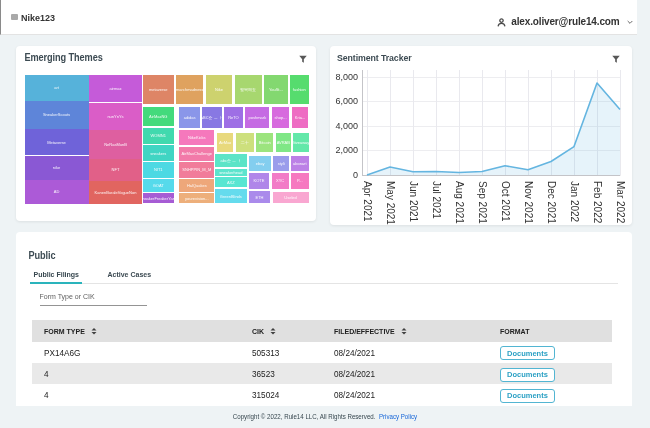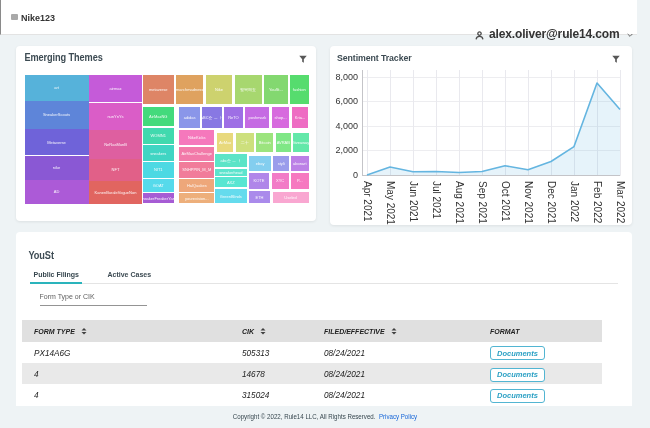--- a/index.html
+++ b/index.html
@@ -1,29 +1,29 @@
 <!DOCTYPE html>
 <html><head>
 <meta charset="utf-8">
 <style>
 * { margin:0; padding:0; box-sizing:border-box; }
 html,body { width:650px; height:428px; background:#eef3f5; font-family:"Liberation Sans", sans-serif; overflow:hidden; }
 .hdr { position:absolute; left:0; top:0; width:637px; height:35px; background:#fff; border-bottom:1px solid #e3e3e3; border-left:1px solid #8a8a8a; }
 .menu { position:absolute; left:11.3px; top:13.8px; width:7px; height:6px; background:#a9a9a9; border-radius:1px; }
 .brand { position:absolute; left:21px; top:13px; font-size:9px; font-weight:bold; color:#333; }
-.user { position:absolute; right:16.5px; top:27px; font-size:12px; font-weight:bold; letter-spacing:-0.15px; color:#333; }
+.user { position:absolute; right:16.5px; top:16px; font-size:10px; font-weight:bold; letter-spacing:-0.15px; color:#333; }
 .card { position:absolute; background:#fff; border-radius:4px; box-shadow:0 1px 3px rgba(0,0,0,0.08); }
 .ct { position:absolute; font-size:9.2px; font-weight:bold; color:#3d4b53; transform:scaleY(1.12); transform-origin:left center; letter-spacing:-0.1px; }
 .funnel { position:absolute; width:10px; height:10px; }
 
 .tm { position:absolute; left:24.5px; top:74.5px; width:284px; height:129px; }
 .t { position:absolute; color:rgba(255,255,255,0.93); font-size:4px; display:flex; align-items:center; justify-content:center; overflow:hidden; white-space:nowrap; }
 
 .tabtxt { position:absolute; font-size:7px; font-weight:bold; color:#37474f; }
-table.tb { position:absolute; left:22px; top:320px; width:580px; border-collapse:collapse; font-size:8px; color:#212121;font-style:italic; }
+table.tb { position:absolute; left:32px; top:320px; width:580px; border-collapse:collapse; font-size:8px; color:#212121; }
 table.tb th { background:#e0e0e0; text-align:left; font-size:7px; height:21.5px; padding-left:12px; padding-top:2px; }
 table.tb td { height:21.4px; padding-left:12px; padding-top:2px; font-size:8.2px; }
 tr.odd td { background:#e9e9e9; }
 .docbtn { display:inline-block; border:1px solid #52b5d2; color:#2ba0c4; border-radius:3px; font-size:7.5px; font-weight:bold; padding:1.5px 6px; background:#fff; }
 </style>
 </head>
 <body>
 
 <div class="hdr"></div>
 <div class="menu"></div>
@@ -133,21 +133,21 @@
     <text x="152" y="135" font-size="10" fill="#333" text-anchor="start" transform="rotate(90 152 135)" font-family="Liberation Sans" dominant-baseline="middle">Sep 2021</text>
     <text x="175" y="135" font-size="10" fill="#333" text-anchor="start" transform="rotate(90 175 135)" font-family="Liberation Sans" dominant-baseline="middle">Oct 2021</text>
     <text x="198" y="135" font-size="10" fill="#333" text-anchor="start" transform="rotate(90 198 135)" font-family="Liberation Sans" dominant-baseline="middle">Nov 2021</text>
     <text x="221" y="135" font-size="10" fill="#333" text-anchor="start" transform="rotate(90 221 135)" font-family="Liberation Sans" dominant-baseline="middle">Dec 2021</text>
     <text x="244" y="135" font-size="10" fill="#333" text-anchor="start" transform="rotate(90 244 135)" font-family="Liberation Sans" dominant-baseline="middle">Jan 2022</text>
     <text x="267" y="135" font-size="10" fill="#333" text-anchor="start" transform="rotate(90 267 135)" font-family="Liberation Sans" dominant-baseline="middle">Feb 2022</text>
     <text x="290" y="135" font-size="10" fill="#333" text-anchor="start" transform="rotate(90 290 135)" font-family="Liberation Sans" dominant-baseline="middle">Mar 2022</text>
   </svg>
 
 <div class="card" style="left:15.5px; top:231.5px; width:616.5px; height:174px; border-radius:4px 4px 0 0; box-shadow:none;"></div>
-<div style="position:absolute; left:28.5px; top:251px; font-size:9.2px; font-weight:bold; color:#3d4b53; transform:scaleY(1.1); transform-origin:left center; letter-spacing:-0.1px;">YouSt</div>
+<div style="position:absolute; left:28.5px; top:251px; font-size:9.2px; font-weight:bold; color:#3d4b53; transform:scaleY(1.1); transform-origin:left center; letter-spacing:-0.1px;">Public</div>
 <div style="position:absolute; left:29.5px; top:283px; width:588px; border-bottom:1px solid #e4e4e4;"></div>
 <div class="tabtxt" style="left:33.5px; top:270.5px;">Public Filings</div>
 <div class="tabtxt" style="left:107.5px; top:270.5px; color:#3c4a52;">Active Cases</div>
 <div style="position:absolute; left:29.5px; top:281.5px; width:52px; height:2.5px; background:#2ab4bc;"></div>
 <div style="position:absolute; left:39.5px; top:292.5px; font-size:7px; color:#5f5f5f;">Form Type or CIK</div>
 <div style="position:absolute; left:39.5px; top:305px; width:107px; border-bottom:1px solid #949494;"></div>
 
 <table class="tb">
 <colgroup>
       <col style="width:208px">
@@ -172,21 +172,21 @@
         <th>FORMAT</th>
       </tr>
 <tr>
         <td>PX14A6G</td>
         <td>505313</td>
         <td>08/24/2021</td>
         <td><span class="docbtn">Documents</span></td>
       </tr>
 <tr class="odd">
         <td>4</td>
-        <td>14678</td>
+        <td>36523</td>
         <td>08/24/2021</td>
         <td><span class="docbtn">Documents</span></td>
       </tr>
 <tr>
         <td>4</td>
         <td>315024</td>
         <td>08/24/2021</td>
         <td><span class="docbtn">Documents</span></td>
       </tr>
 </tbody>

